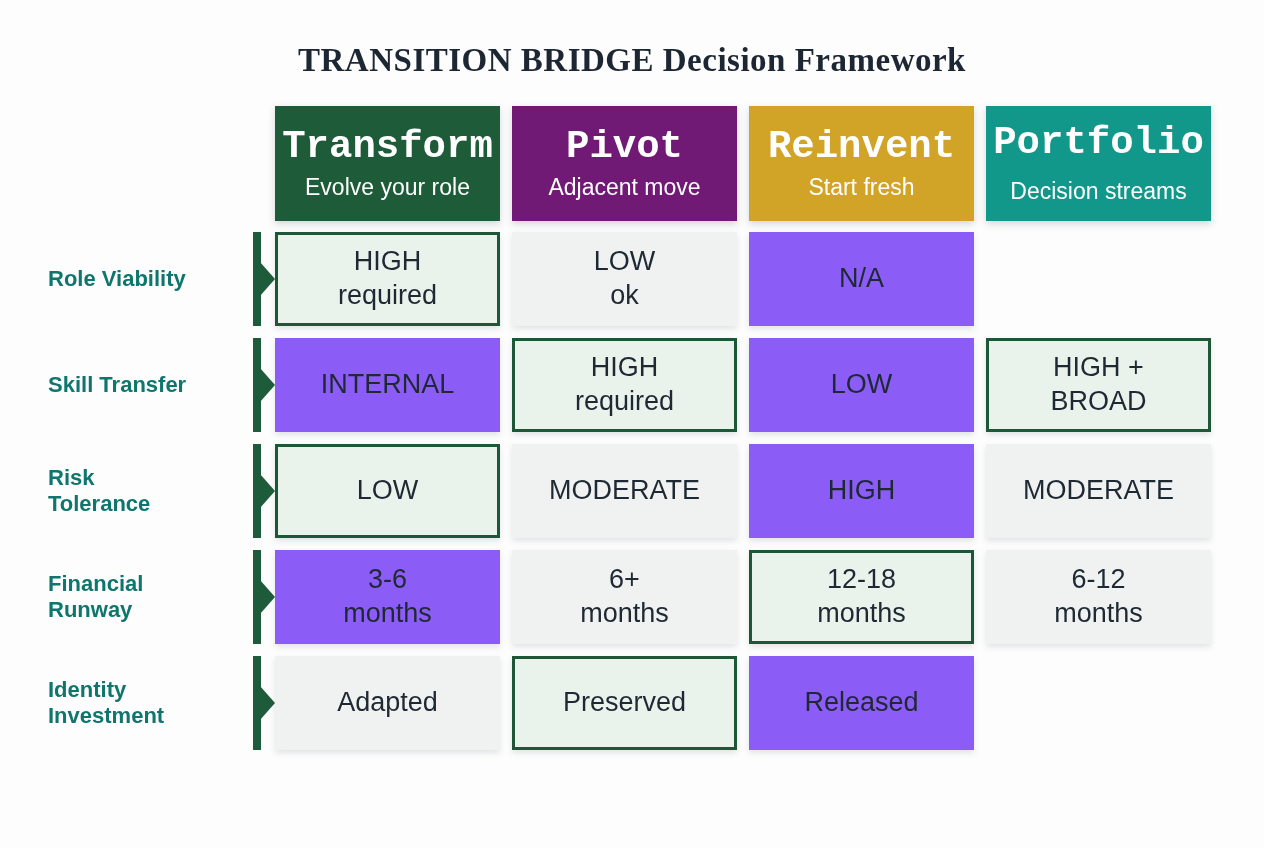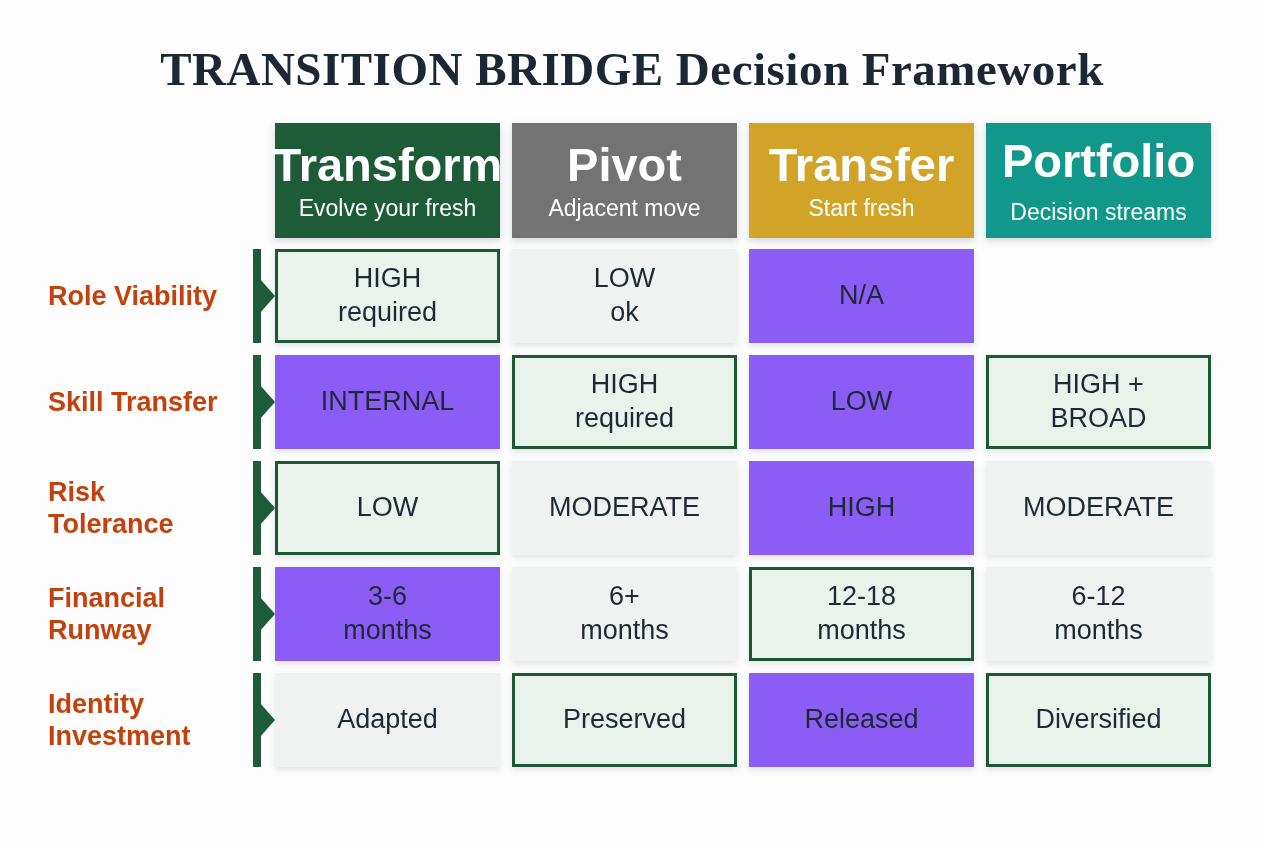--- a/index.html
+++ b/index.html
@@ -10,21 +10,21 @@
     height: 848px;
     background: #fdfdfd;
     overflow: hidden;
     font-family: "Liberation Sans", sans-serif;
   }
   .title {
     margin-top: 42px;
     text-align: center;
     font-family: "Liberation Serif", "DejaVu Serif", serif;
     font-weight: 700;
-    font-size: 47px;
+    font-size: 33px;
     letter-spacing: 0.5px;
     color: #1d2734;
   }
   .matrix {
     margin-top: 27px;
     padding-left: 48px;
   }
   .header-row, .matrix-row {
     display: flex;
     align-items: stretch;
@@ -37,47 +37,47 @@
     margin-right: 12px;
     display: flex;
     flex-direction: column;
     justify-content: center;
     align-items: center;
     color: #ffffff;
     box-shadow: 0 3px 7px rgba(90,100,110,0.25);
   }
   .header-box:last-child { margin-right: 0; gap: 8px; }
   .col-transform { background: #1e5b39; }
-  .col-pivot     { background: #737373; justify-content: center; }
+  .col-pivot     { background: #701a75; justify-content: center; }
   .col-reinvent  { background: #d1a326; }
   .col-portfolio { background: #12988a; }
   .header-title {
-    font-family: Liberation Sans, sans-serif;
+    font-family: Liberation Mono, monospace;
     font-weight: 700;
-    font-size: 47px;
+    font-size: 39px;
     line-height: 1.1;
   }
   .header-sub {
     margin-top: 5px;
     font-size: 23px;
     font-weight: 400;
   }
   .matrix-row {
     height: 94px;
     margin-top: 12px;
   }
   .header-row { margin-bottom: -1px; }
   .row-label {
     width: 205px;
     flex: 0 0 auto;
     display: flex;
     align-items: center;
-    font-size: 27px;
+    font-size: 22px;
     font-weight: 700;
-    color: #c2410c;
+    color: #0f766e;
     line-height: 1.2;
     white-space: pre-line;
   }
   .arrow-marker {
     position: relative;
     width: 22px;
     flex: 0 0 auto;
   }
   .arrow-marker::before {
     content: "";
@@ -123,28 +123,28 @@
 
 <div class="canvas">
   <h1 class="title">TRANSITION BRIDGE Decision Framework</h1>
 
   <div class="matrix">
 
     <div class="header-row">
       <div class="label-spacer"></div>
       <div class="header-box col-transform">
         <div class="header-title">Transform</div>
-        <div class="header-sub">Evolve your fresh</div>
+        <div class="header-sub">Evolve your role</div>
       </div>
       <div class="header-box col-pivot">
         <div class="header-title">Pivot</div>
         <div class="header-sub">Adjacent move</div>
       </div>
       <div class="header-box col-reinvent">
-        <div class="header-title">Transfer</div>
+        <div class="header-title">Reinvent</div>
         <div class="header-sub">Start fresh</div>
       </div>
       <div class="header-box col-portfolio">
         <div class="header-title">Portfolio</div>
         <div class="header-sub">Decision streams</div>
       </div>
     </div>
 
     <div class="matrix-row">
       <div class="row-label">Role Viability</div>
@@ -191,17 +191,16 @@
 months</div>
     </div>
 
     <div class="matrix-row">
       <div class="row-label">Identity
 Investment</div>
       <div class="arrow-marker"></div>
       <div class="cell gray">Adapted</div>
       <div class="cell highlight">Preserved</div>
       <div class="cell white">Released</div>
-      <div class="cell highlight">Diversified</div>
     </div>
 
   </div>
 </div>
 
 </body></html>

